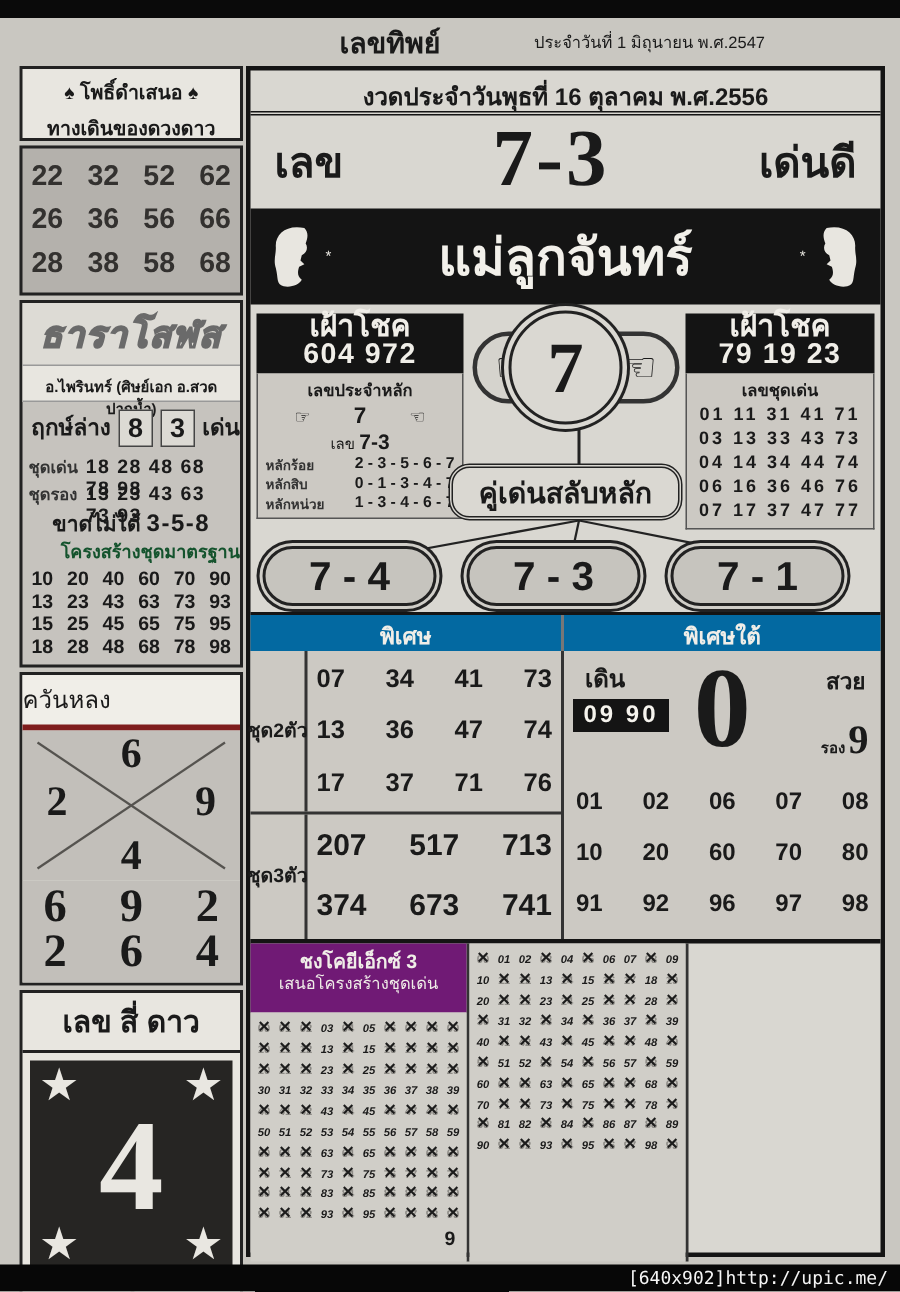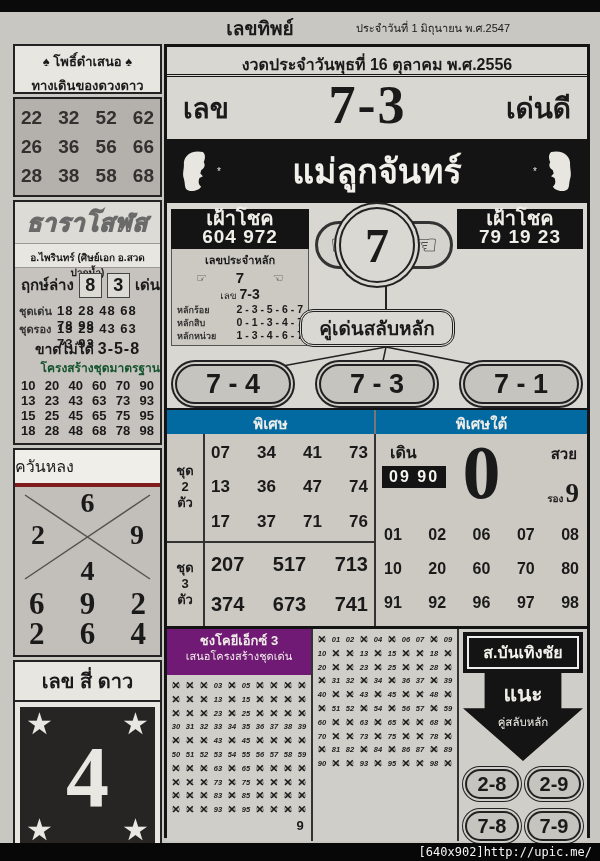--- a/index.html
+++ b/index.html
@@ -88,35 +88,35 @@
   .wr-row{font-size:12px;font-weight:bold;letter-spacing:2px;height:16px}
 
   .hand-pill{position:absolute;top:18px;left:148px;right:134px;height:48px;border:3px solid #333;border-radius:26px;
     background:#d5d3cd;display:flex;justify-content:space-between;align-items:center;padding:0 12px;font-size:27px;z-index:1}
   .big-circle{position:absolute;top:4px;left:50%;transform:translateX(-50%);width:76px;height:76px;border-radius:50%;
     background:#dad8d2;border:2px solid #222;box-shadow:0 0 0 3px #dad8d2,0 0 0 5px #222;
     display:flex;align-items:center;justify-content:center;font-weight:bold;font-size:48px;z-index:3;font-family:"Liberation Serif",serif}
   .pair-box{position:absolute;top:106px;left:50%;transform:translateX(-50%);width:156px;height:38px;border:3px double #222;
     border-radius:14px;background:#dad8d2;display:flex;align-items:center;justify-content:center;
     font-weight:bold;font-size:19px;z-index:2}
-  .pill-row{position:absolute;bottom:4px;left:8px;right:8px;display:flex;justify-content:space-between;z-index:2}
+  .pill-row{position:absolute;bottom:4px;left:8px;right:24px;display:flex;justify-content:space-between;z-index:2}
   .pill{width:116px;height:40px;border:2px solid #222;box-shadow:0 0 0 2px #d0cec8,0 0 0 4px #222;border-radius:20px;
     background:#c6c4be;display:flex;align-items:center;justify-content:center;font-weight:bold;font-size:27px}
 
   .special{height:218px;border-top:2px solid #141414}
   .sp-heads{display:flex;height:24px}
   .sp-head{background:#0369a1;color:#f0eee8;font-weight:bold;font-size:15px;text-align:center;padding-top:2px}
   .sp-h1{width:209px;border-right:2px solid #777}
   .sp-h2{flex:1}
   .sp-body{display:flex;height:192px;background:#ccc9c3}
   .sp-left{width:209px;border-right:2px solid #333;display:flex;flex-direction:column}
   .setrow{display:flex}
   .set2{flex:108;border-bottom:2px solid #333}
   .set3{flex:84}
-  .set-label{width:38px;border-right:2px solid #333;display:flex;flex-direction:column;align-items:center;justify-content:center;
+  .set-label{width:38px;border-right:2px solid #333;display:flex;flex-direction:row;align-items:center;justify-content:center;
     font-weight:bold;font-size:13px;line-height:16px}
   .set-grid{flex:1;display:flex;flex-direction:column;justify-content:space-around;padding:2px 6px}
   .set-grid .row{display:flex;justify-content:space-between;font-weight:bold}
   .set2 .row{font-size:17px}
   .set3 .row{font-size:20px}
   .sp-right{flex:1;display:flex;flex-direction:column}
   .sp-zero{height:84px;position:relative}
   .spz-walk{position:absolute;left:14px;top:6px;font-weight:bold;font-size:16px}
   .spz-pair{position:absolute;left:6px;top:32px;background:#141414;color:#f5f3ed;font-weight:bold;font-size:16px;padding:2px 7px;letter-spacing:2px}
   .spz-zero{position:absolute;left:50%;top:-4px;transform:translateX(-50%);font-weight:bold;font-size:76px;line-height:84px;font-family:"Liberation Serif",serif}
@@ -362,20 +362,30 @@
       <div class="pill-row" id="pair-pills">
           <div class="pill">7 - 4</div>
           <div class="pill">7 - 3</div>
           <div class="pill">7 - 1</div>
         </div>
 
       <div class="watch watch-right">
         <div class="watch-head">
           <div class="t">เฝ้าโชค</div>
           <div class="n">79 19 23</div>
+        </div>
+        <div class="watch-body">
+          <div class="wb-sub">เลขชุดเด่น</div>
+          <div id="wr-rows">
+              <div class="wr-row">01 11 31 41 71</div>
+              <div class="wr-row">03 13 33 43 73</div>
+              <div class="wr-row">04 14 34 44 74</div>
+              <div class="wr-row">06 16 36 46 76</div>
+              <div class="wr-row">07 17 37 47 77</div>
+            </div>
         </div>
       </div>
     </div>
 
     <div class="special">
       <div class="sp-heads">
         <div class="sp-head sp-h1">พิเศษ</div>
         <div class="sp-head sp-h2">พิเศษใต้</div>
       </div>
       <div class="sp-body">
@@ -670,35 +680,20 @@
             <span class="cell x"><i>92</i></span>
             <span class="cell"><i>93</i></span>
             <span class="cell x"><i>94</i></span>
             <span class="cell"><i>95</i></span>
             <span class="cell x"><i>96</i></span>
             <span class="cell x"><i>97</i></span>
             <span class="cell"><i>98</i></span>
             <span class="cell x"><i>99</i></span>
           </div>
       </div>
-      <div class="bcol3">
-        <div class="bc3-title">
-          <div class="bc3-titlebox">ส.บันเทิงชัย</div>
-        </div>
-        <div class="bc3-arrow">
-          <div class="bc3-nae">แนะ</div>
-          <div class="bc3-sub">คู่สลับหลัก</div>
-        </div>
-        <div class="bc3-pills" id="bc3-pills">
-            <div class="pill-sm">2-8</div>
-            <div class="pill-sm">2-9</div>
-            <div class="pill-sm">7-8</div>
-            <div class="pill-sm">7-9</div>
-          </div>
-      </div>
     </div>
   </div>
 
   <div class="pagenum">9</div>
   <div class="footerbar">
     <span>[640x902]http://upic.me/</span>
   </div>
 </div>
 
 </body></html>

